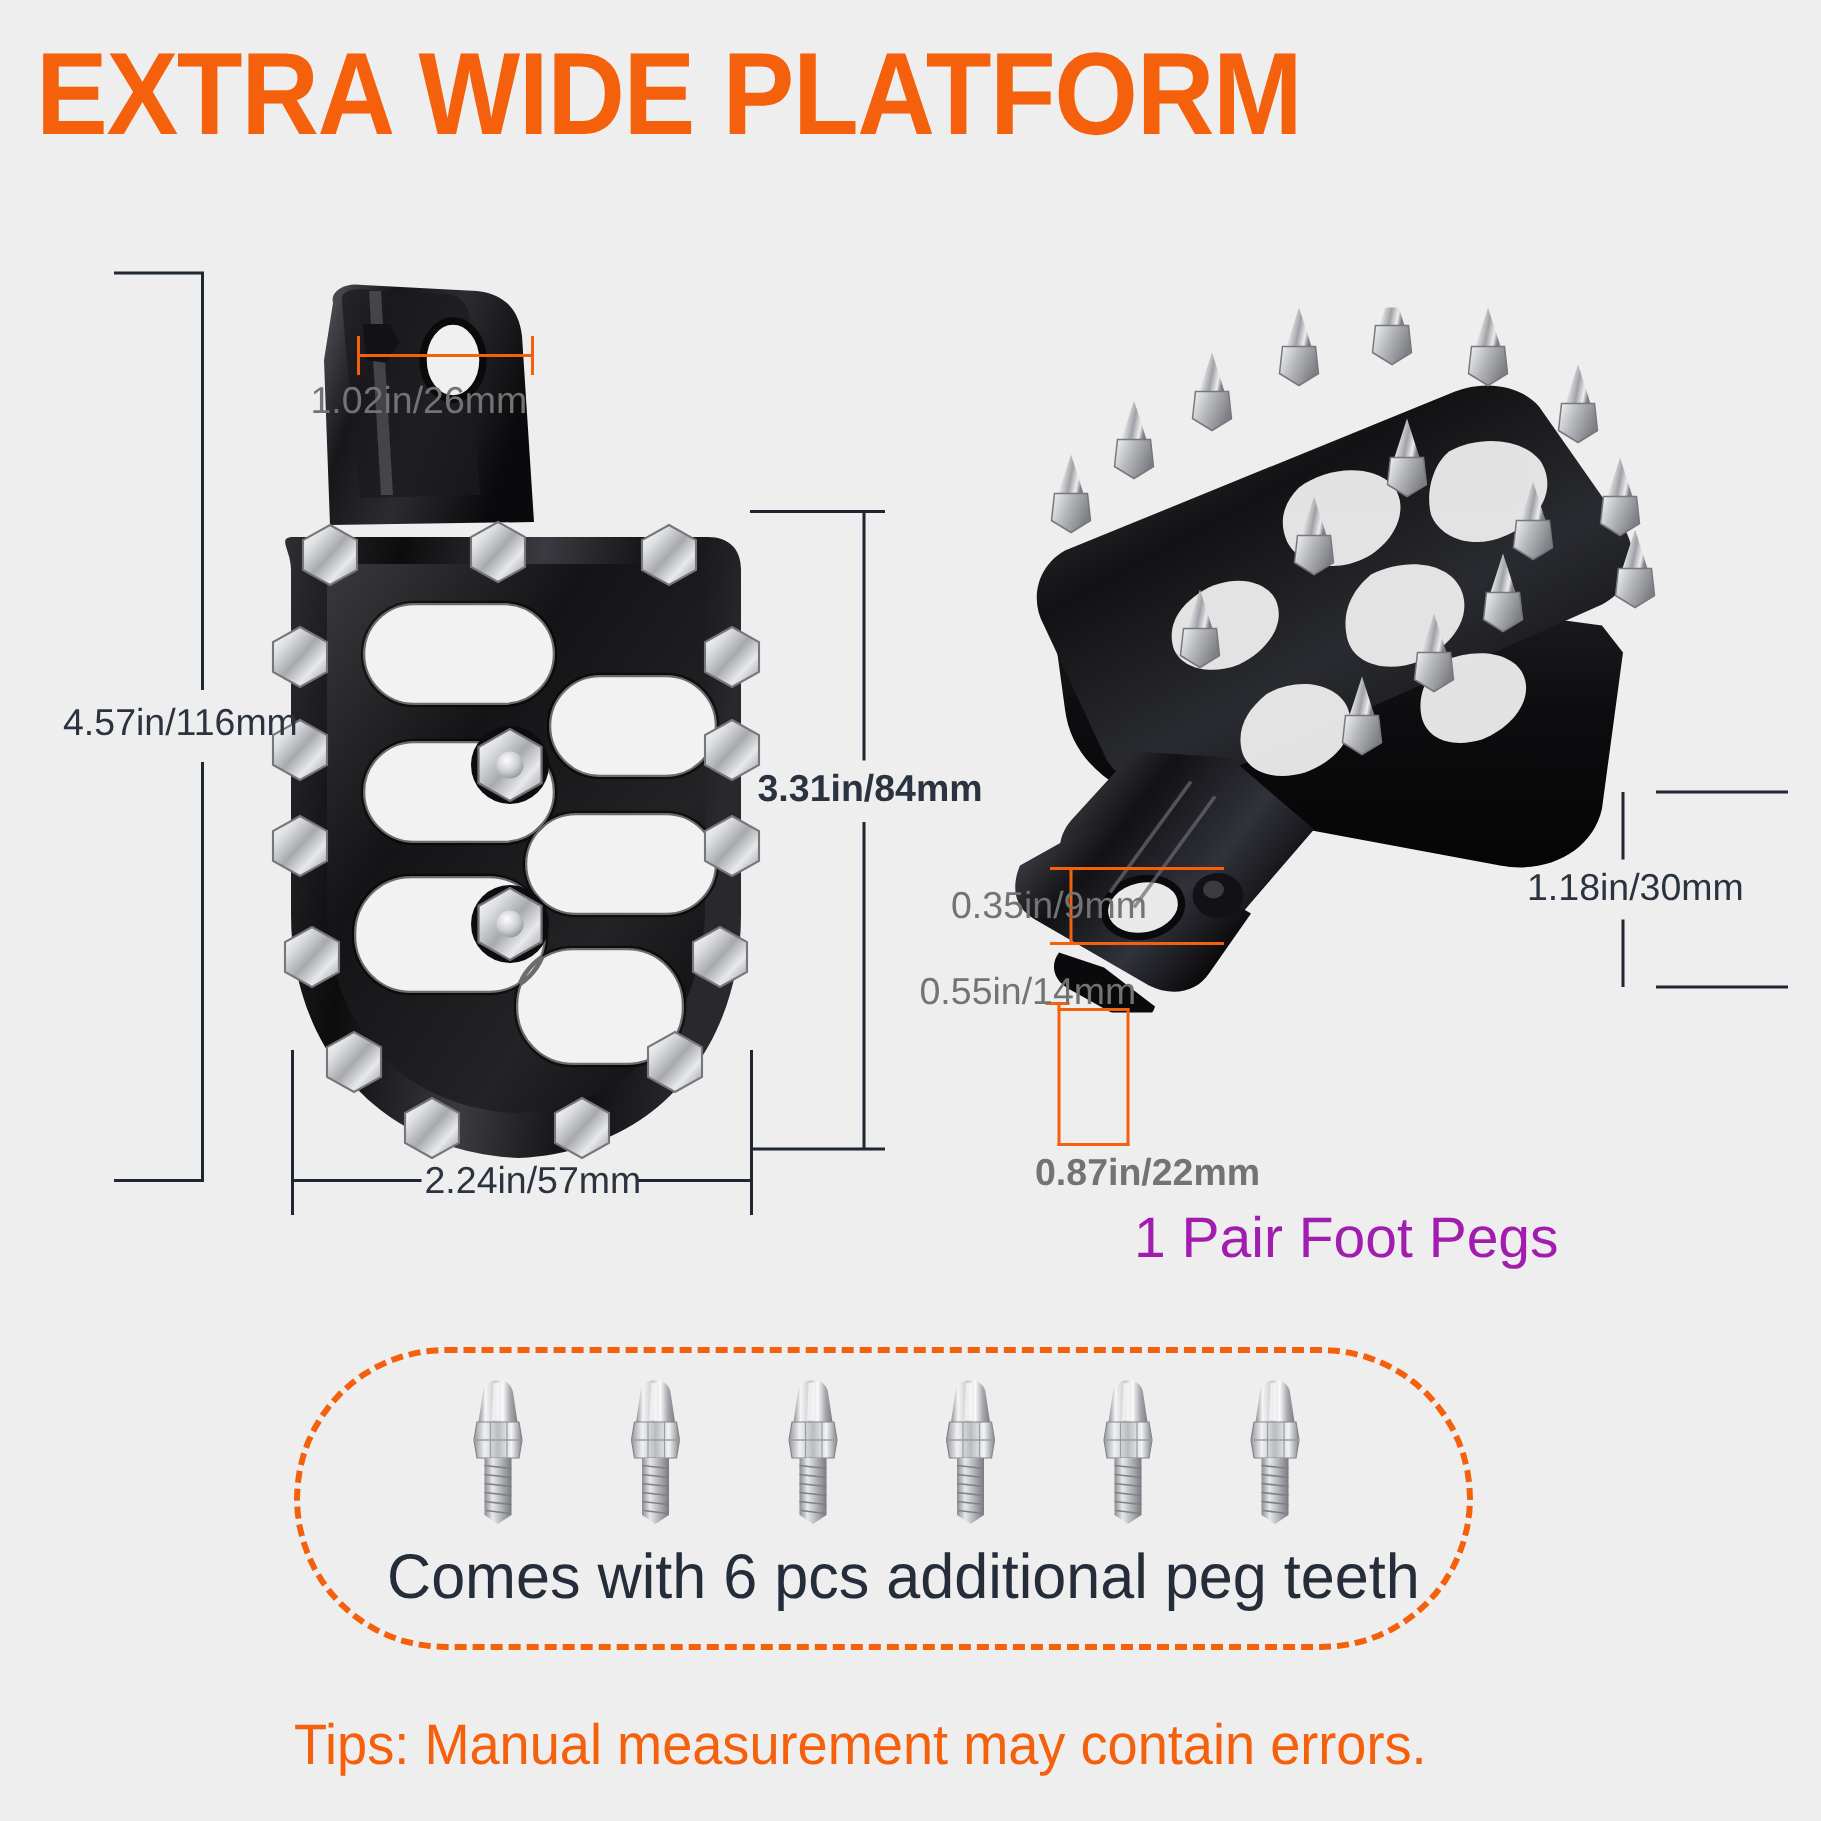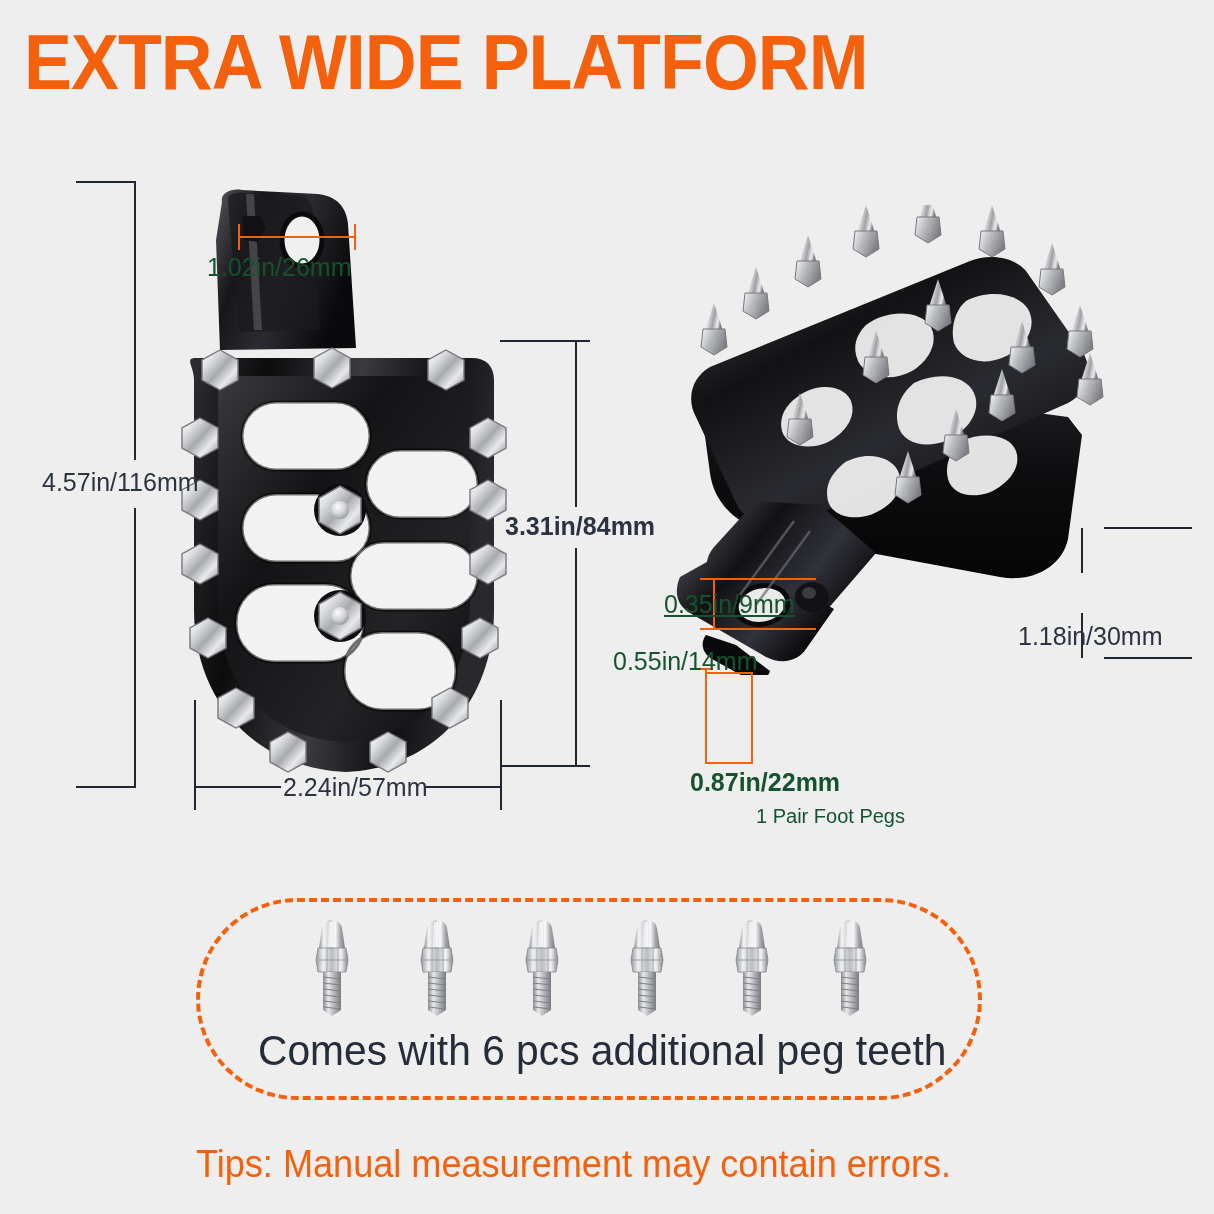--- a/index.html
+++ b/index.html
@@ -32,27 +32,27 @@
   .dline.v{width:2px;}
   .dline.o{background:#F4600C;}
 
   .dlabel{
     position:absolute;
     font-size:25px;
     color:#2b3340;
     white-space:nowrap;
     font-family:"Liberation Sans",sans-serif;
   }
-  .dlabel.orange{color:#14532d;}
+  .dlabel.orange{color:#737373;}
 
   
   .caption{
     position:absolute;
-    font-size:20px;
-    color:#14532d;
+    font-size:38px;
+    color:#a21caf;
     white-space:nowrap;
   }
   .tips{
     position:absolute;
     font-family:"Liberation Sans Narrow","Liberation Sans",sans-serif;
     font-size:38px;
     color:#F4600C;
     white-space:nowrap;
     transform:scaleX(0.95);
     transform-origin:left center;
@@ -361,37 +361,37 @@
       <g transform="translate(352,138)">
         <polygon points="0,-22 9,6 -9,6" fill="url(#spk)"></polygon>
           <polygon points="-11,4 11,4 13,22 0,30 -13,22" fill="url(#spkHex)" stroke="#76787d" stroke-width="1"></polygon>
       </g>
     </g>
   </svg>
 
   <div class="dline o h" style="left:700px;top:578px;width:116px;"></div>
   <div class="dline o h" style="left:700px;top:628px;width:116px;"></div>
   <div class="dline o v" style="left:713px;top:578px;height:51px;"></div>
-  <div class="dlabel orange" style="left:664px;top:590px;text-decoration:underline;">0.35in/9mm</div>
+  <div class="dlabel orange" style="left:634px;top:590px;">0.35in/9mm</div>
 
   <div class="dline o v" style="left:705px;top:668px;height:96px;"></div>
   <div class="dline o h" style="left:697px;top:668px;width:16px;"></div>
   <div class="dlabel orange" style="left:613px;top:647px;">0.55in/14mm</div>
 
   <div class="dline o v" style="left:751px;top:672px;height:92px;"></div>
   <div class="dline o h" style="left:705px;top:672px;width:48px;"></div>
   <div class="dline o h" style="left:705px;top:762px;width:48px;"></div>
 
   <div class="dlabel orange" style="left:690px;top:768px;font-weight:bold;">0.87in/22mm</div>
 
   <div class="dline h" style="left:1104px;top:527px;width:88px;"></div>
   <div class="dline h" style="left:1104px;top:657px;width:88px;"></div>
   <div class="dline v" style="left:1081px;top:528px;height:45px;"></div>
   <div class="dline v" style="left:1081px;top:613px;height:45px;"></div>
-  <div class="dlabel" style="left:1018px;top:578px;margin-top:44px;">1.18in/30mm</div>
+  <div class="dlabel" style="left:1018px;top:578px;">1.18in/30mm</div>
 
   <div class="caption" style="left:756px;top:805px;">1 Pair Foot Pegs</div>
 
   <div class="dashbox" style="left:196px;top:898px;width:786px;height:202px;"></div>
 
   <svg class="svg-abs" style="left:310px;top:918px;" width="570" height="100" viewBox="0 0 570 100">
     <defs>
       <linearGradient id="tChr" x1="0" y1="0" x2="1" y2="0">
         <stop offset="0" stop-color="#8e9095"></stop>
         <stop offset="0.18" stop-color="#f4f5f6"></stop>

